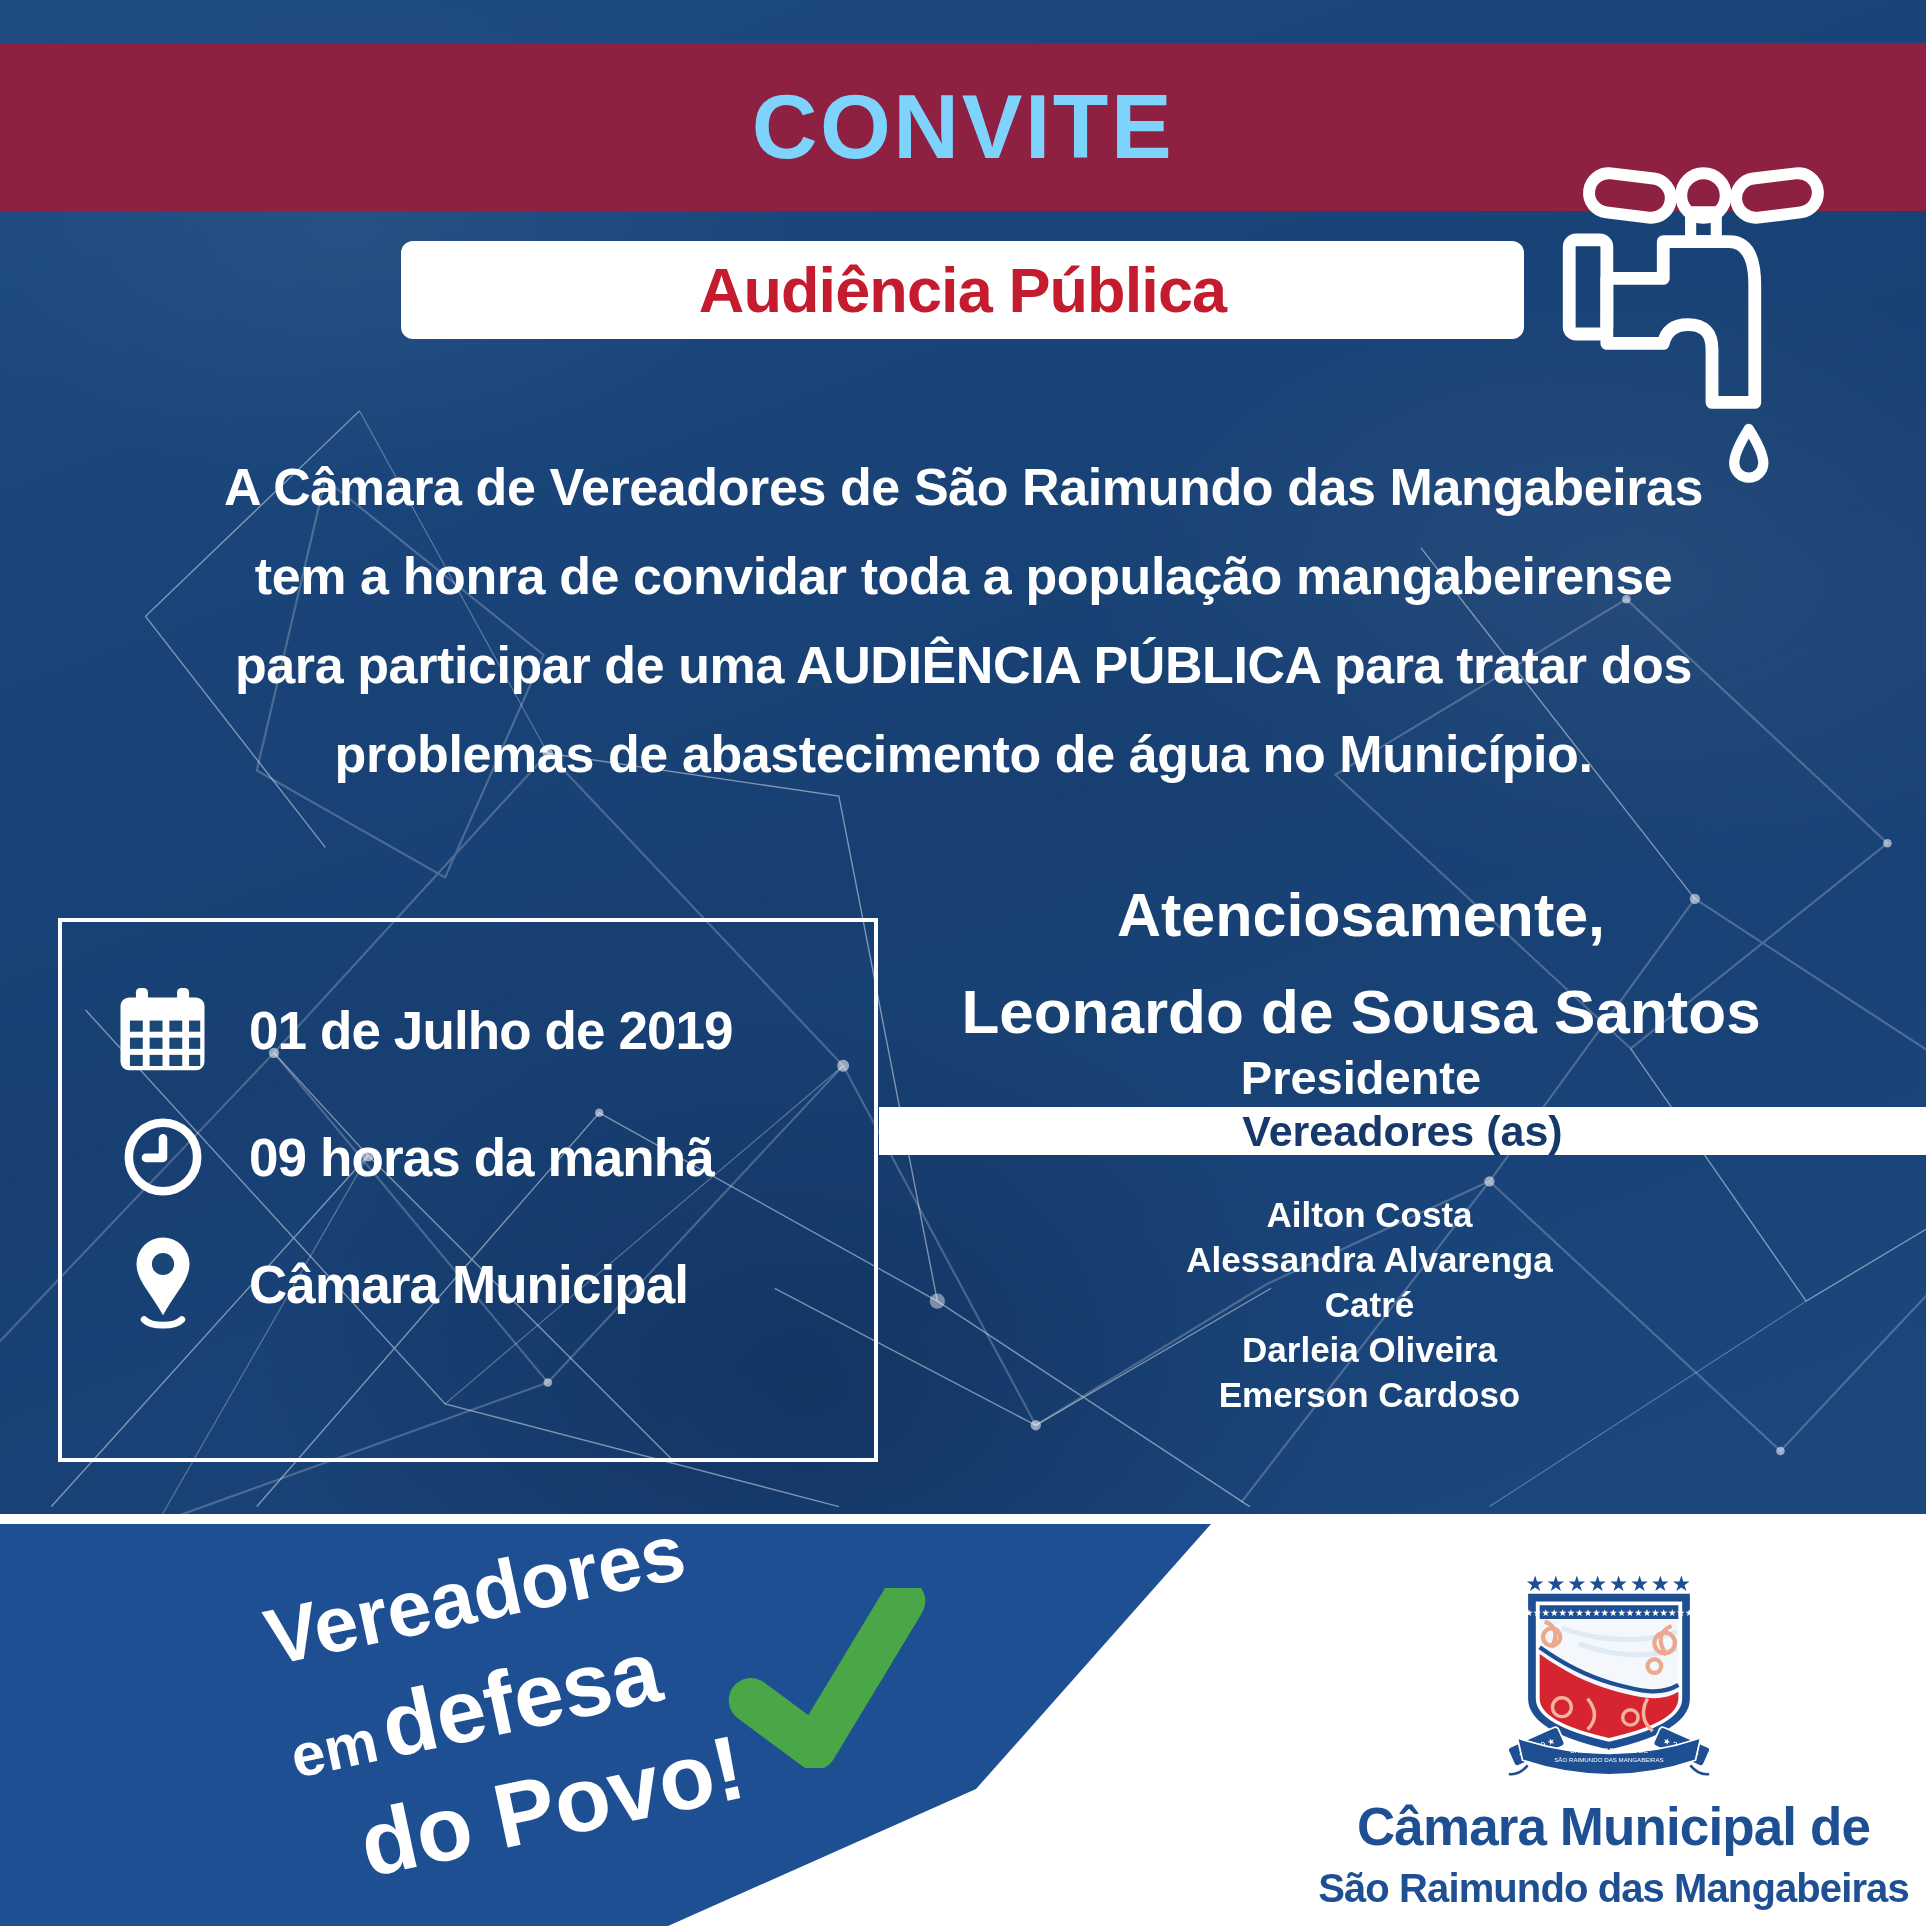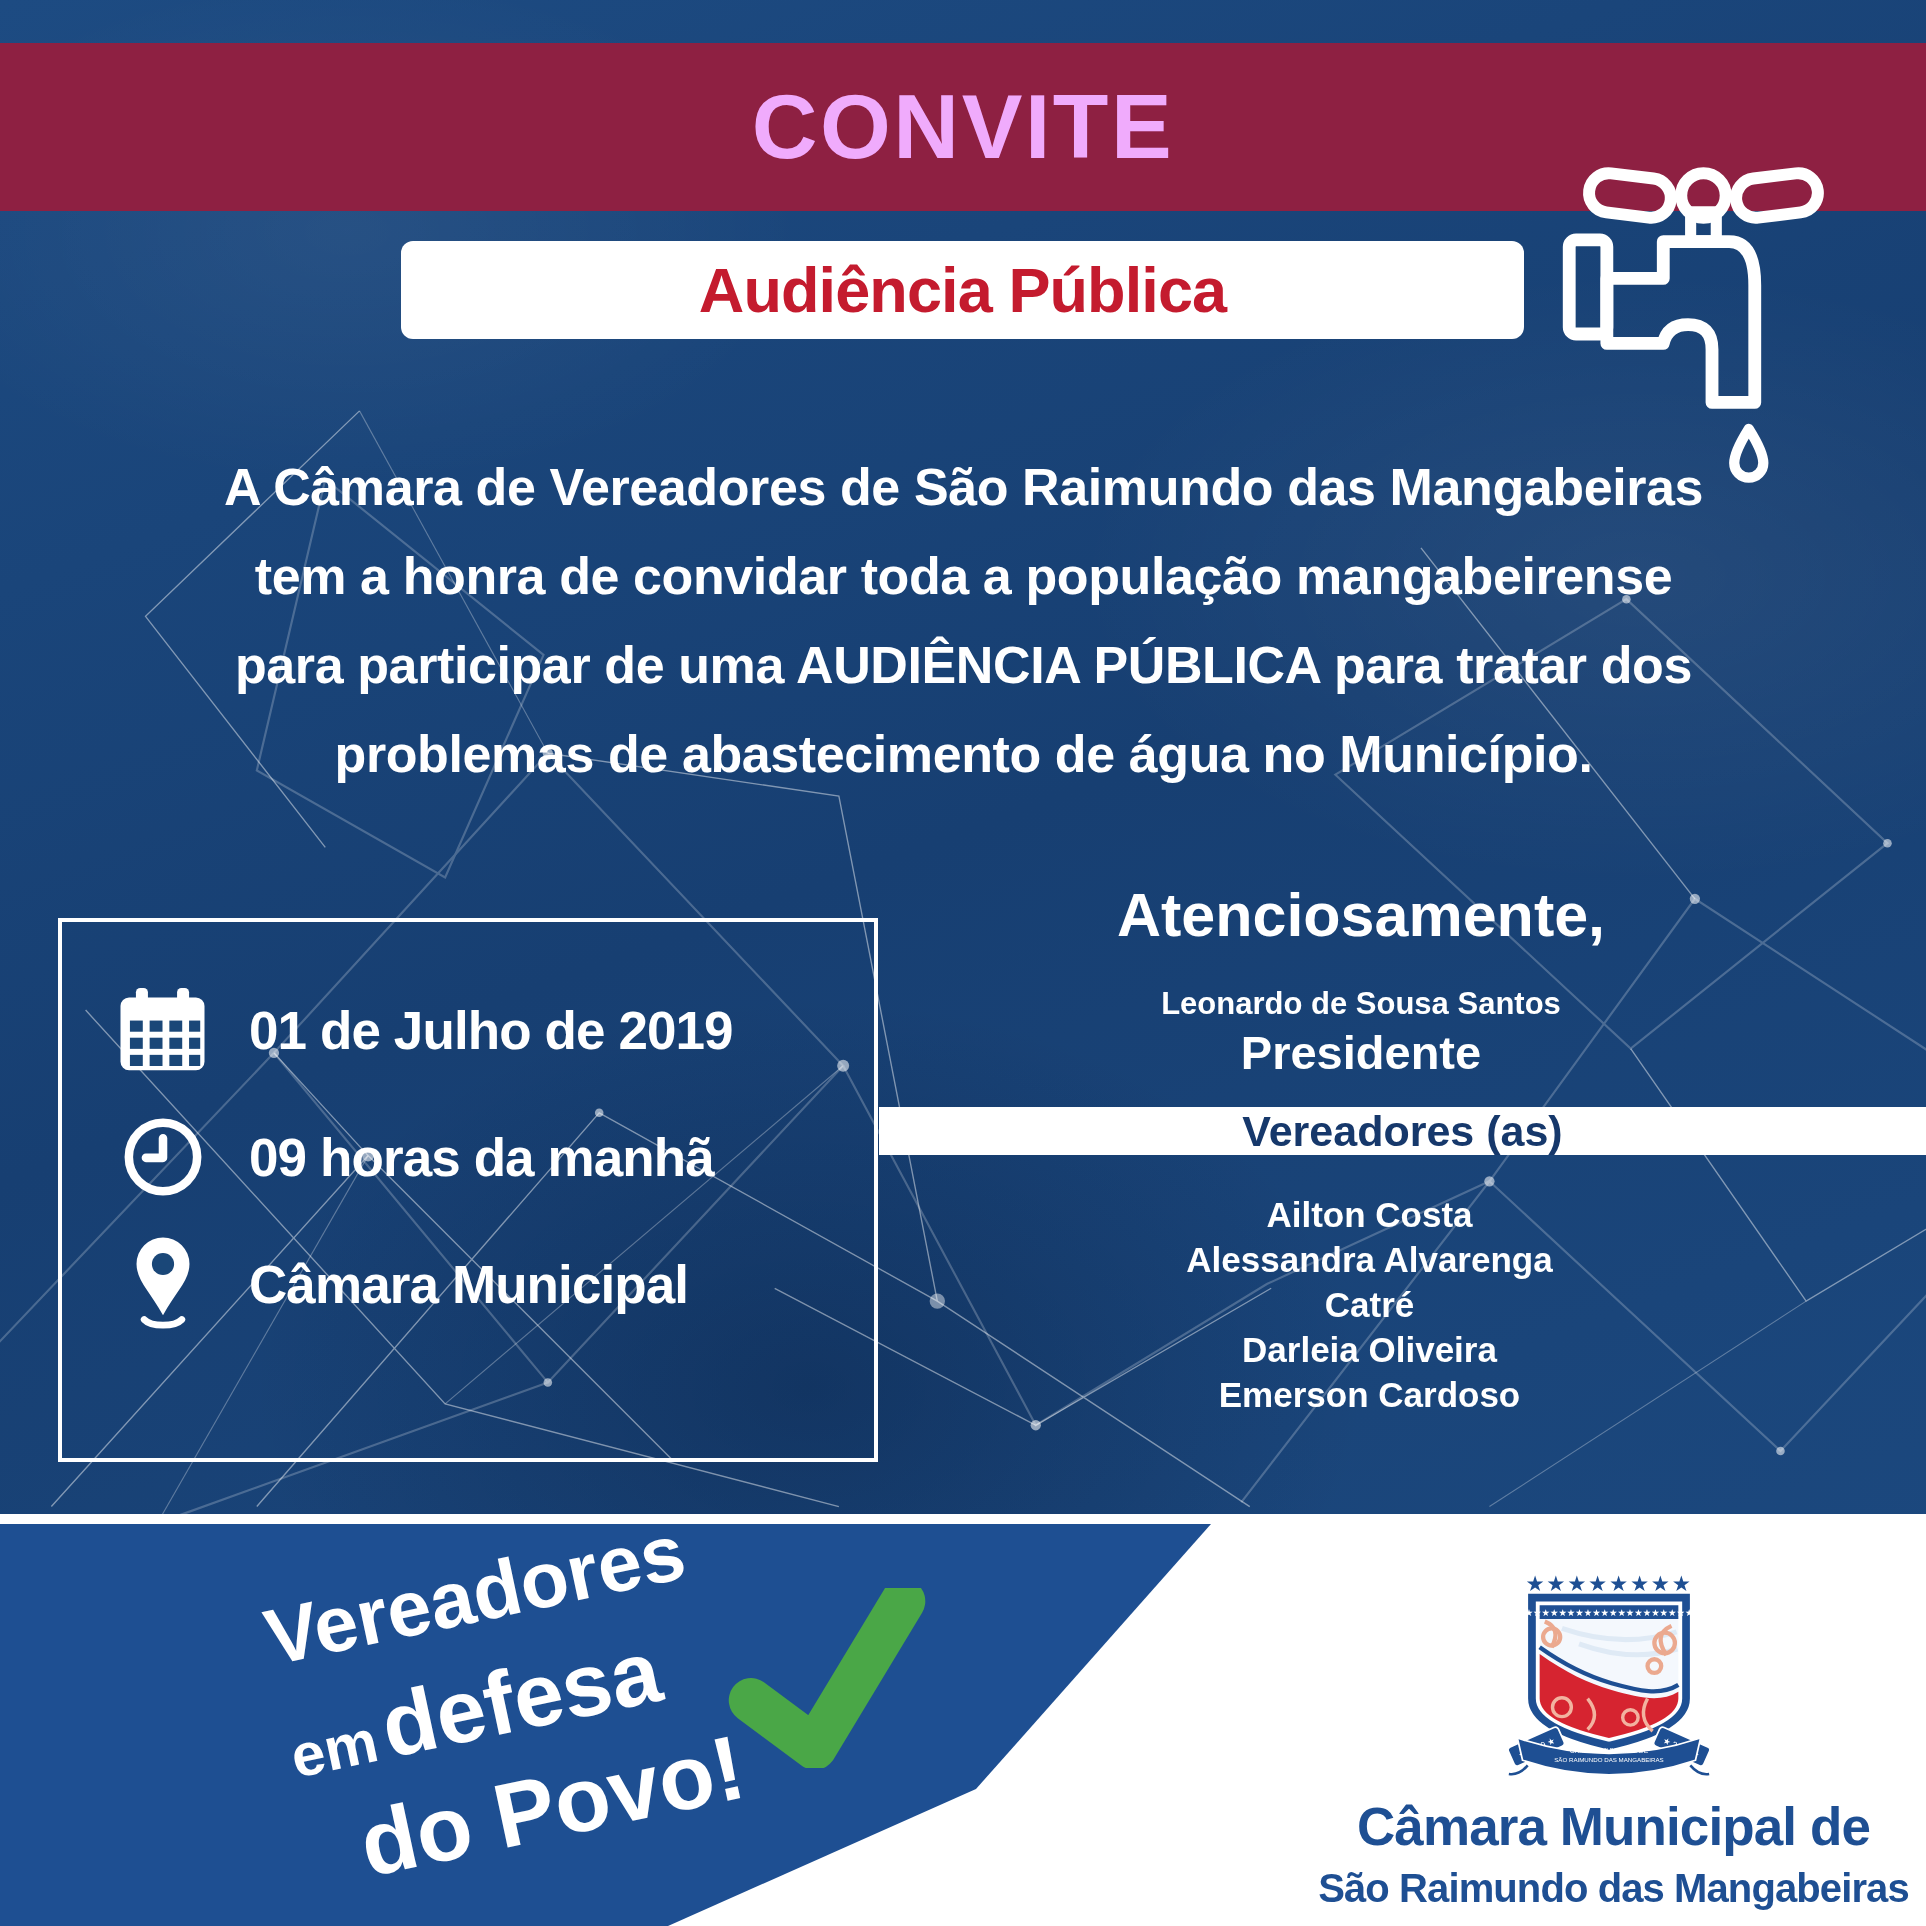--- a/index.html
+++ b/index.html
@@ -9,35 +9,35 @@
     background:
       radial-gradient(770px 428px at 18% 12%, rgba(255,255,255,0.05), transparent 60%),
       radial-gradient(942px 514px at 85% 30%, rgba(255,255,255,0.06), transparent 60%),
       radial-gradient(856px 599px at 42% 72%, rgba(0,16,44,0.28), transparent 65%),
       linear-gradient(160deg, #1d4b82 0%, #173f72 45%, #1d4b82 100%);
   }
   .plexus { position:absolute; left:0; top:0; width:1926px; height:1926px; z-index:1; }
 
   .convite-band { position:absolute; left:0; top:43px; width:100%; height:168px;
     background:#8e2042; display:flex; align-items:center; justify-content:center; z-index:2; }
-  .convite-title { color:#f0abfc; font-size:91px; font-weight:800; letter-spacing:2.6px; }
+  .convite-title { color:#7dd3fc; font-size:91px; font-weight:800; letter-spacing:2.6px; }
 
   .pill { position:absolute; left:401px; top:241px; width:1123px; height:98px; background:#fff;
     border-radius:12px; display:flex; align-items:center; justify-content:center; z-index:3; }
   .pill-label { color:#c41b2e; font-size:63px; font-weight:800; letter-spacing:-0.9px; }
 
   .faucet { position:absolute; left:1488px; top:157px; width:342px; height:342px; z-index:4; }
 
   .intro { position:absolute; left:210px; top:443px; width:1507px; text-align:center; color:#fff;
     font-size:52px; font-weight:700; line-height:89px; letter-spacing:-0.4px; z-index:3; }
 
   .signature { position:absolute; left:890px; top:880px; width:942px; text-align:center;
     color:#fff; font-weight:700; z-index:3; }
   .sig-salutation { font-size:61px; }
-  .sig-name { font-size:31px; margin-top:36px; }
+  .sig-name { font-size:62px; margin-top:26px; }
   .sig-role { font-size:47px; margin-top:3px; }
 
   .info-box { position:absolute; left:58px; top:918px; width:820px; height:544px;
     border:4.3px solid #fff; box-sizing:border-box; display:flex; flex-direction:column;
     padding:67px 0 11px 50px; gap:45px; z-index:3; }
   .info-row { display:flex; align-items:center; gap:36px; height:82px; }
   .info-icon { width:101px; display:flex; justify-content:center; align-items:center; flex:0 0 101px; }
   .info-label { color:#fff; font-size:53px; font-weight:700; letter-spacing:-0.9px; white-space:nowrap; }
 
   .council-heading-band { position:absolute; left:879px; top:1107px; width:1047px; height:48px;

